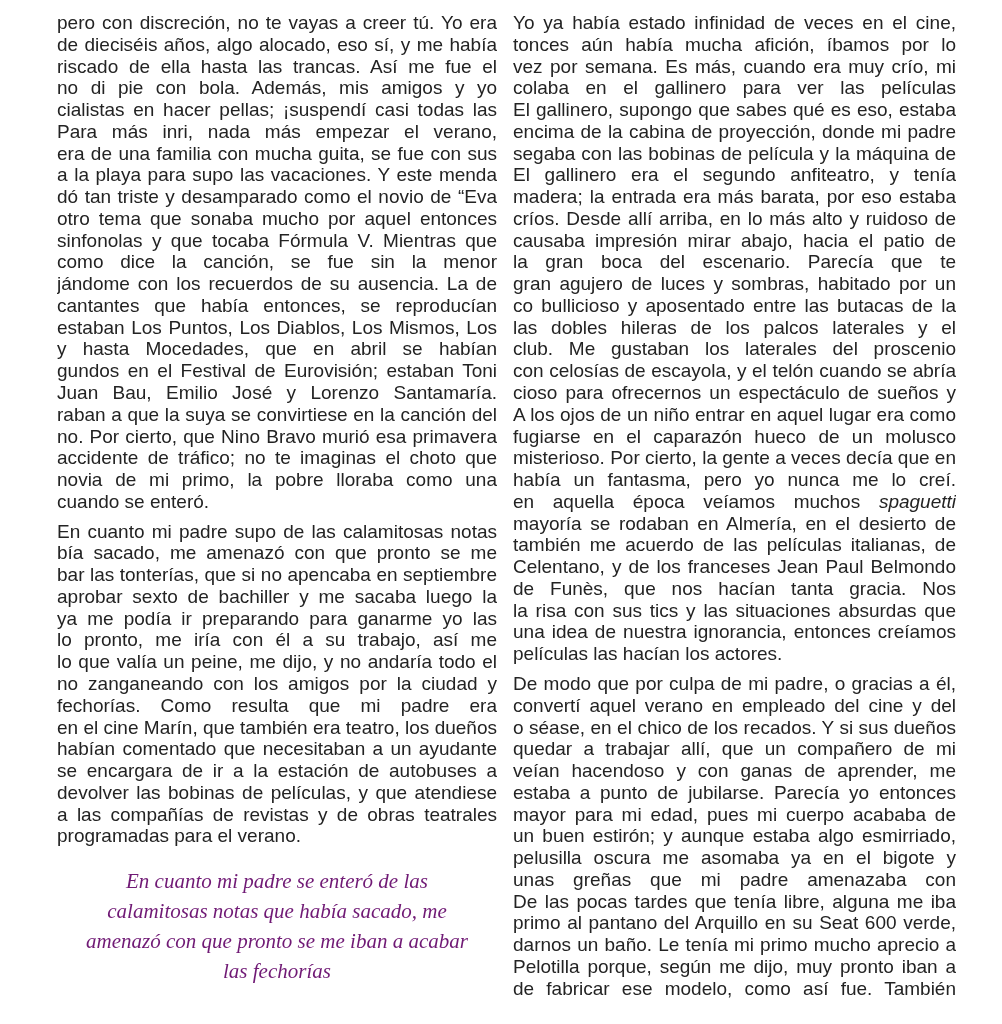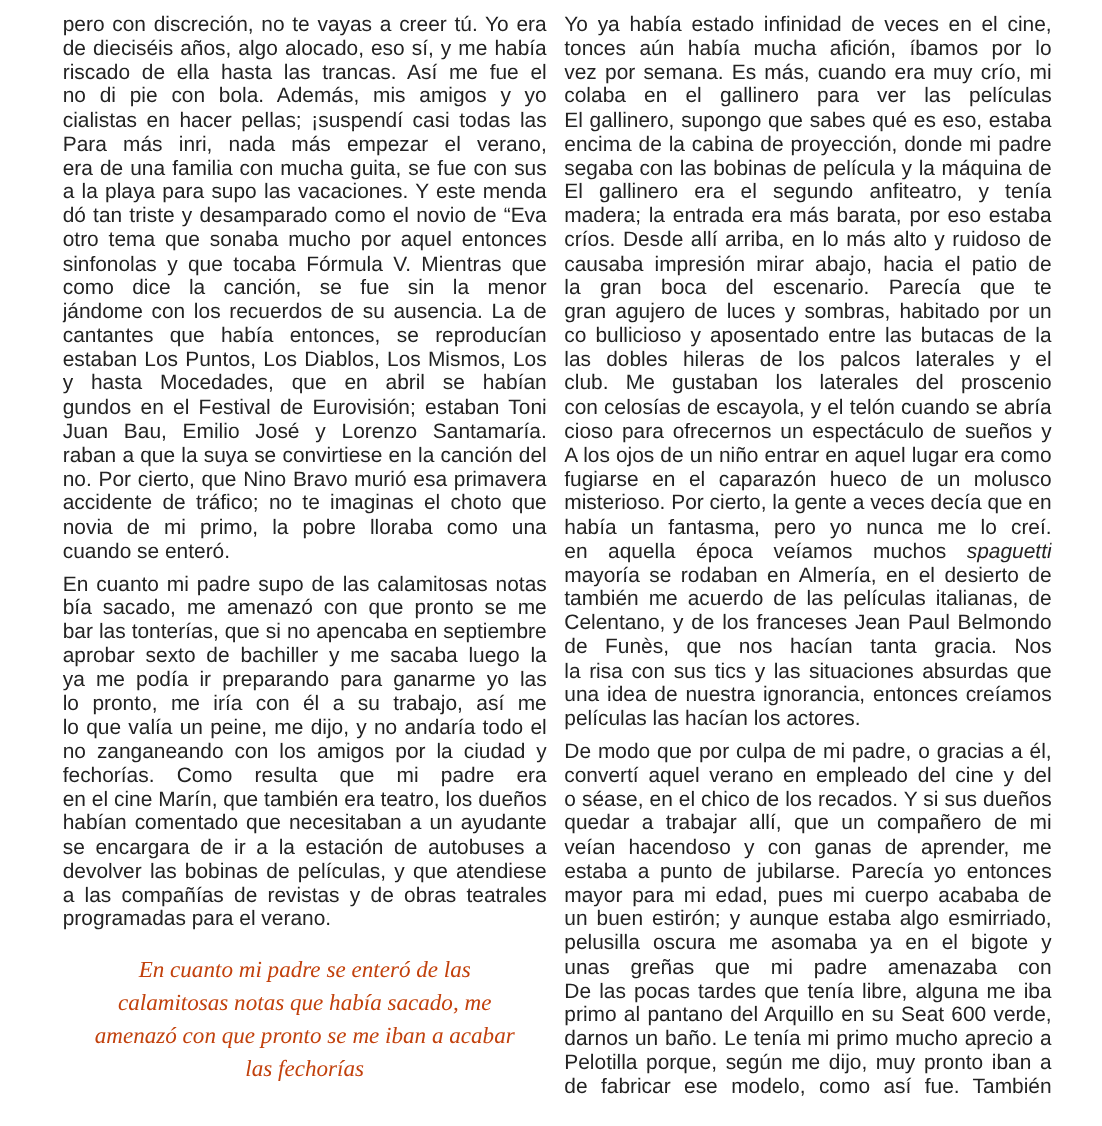--- a/index.html
+++ b/index.html
@@ -91,21 +91,21 @@
       <div class="line">lo que valía un peine, me dijo, y no andaría todo el vera-</div>
       <div class="line">no zanganeando con los amigos por la ciudad y segundo</div>
       <div class="line">fechorías. Como resulta que mi padre era proyeccionista</div>
       <div class="line">en el cine Marín, que también era teatro, los dueños le</div>
       <div class="line">habían comentado que necesitaban a un ayudante que</div>
       <div class="line">se encargara de ir a la estación de autobuses a recoger y</div>
       <div class="line">devolver las bobinas de películas, y que atendiese además</div>
       <div class="line">a las compañías de revistas y de obras teatrales que había</div>
       <div class="line last">programadas para el verano.</div>
     </div>
-  <div class="para pull-quote" style="color: #c2410c;">
+  <div class="para pull-quote" style="color: #701a75;">
       <div class="line">En cuanto mi padre se enteró de las</div>
       <div class="line">calamitosas notas que había sacado, me</div>
       <div class="line">amenazó con que pronto se me iban a acabar</div>
       <div class="line last">las fechorías</div>
     </div>
 </div>
 
 <div class="col col-right">
   <div class="para">
       <div class="line">Yo ya había estado infinidad de veces en el cine, que en-</div>

